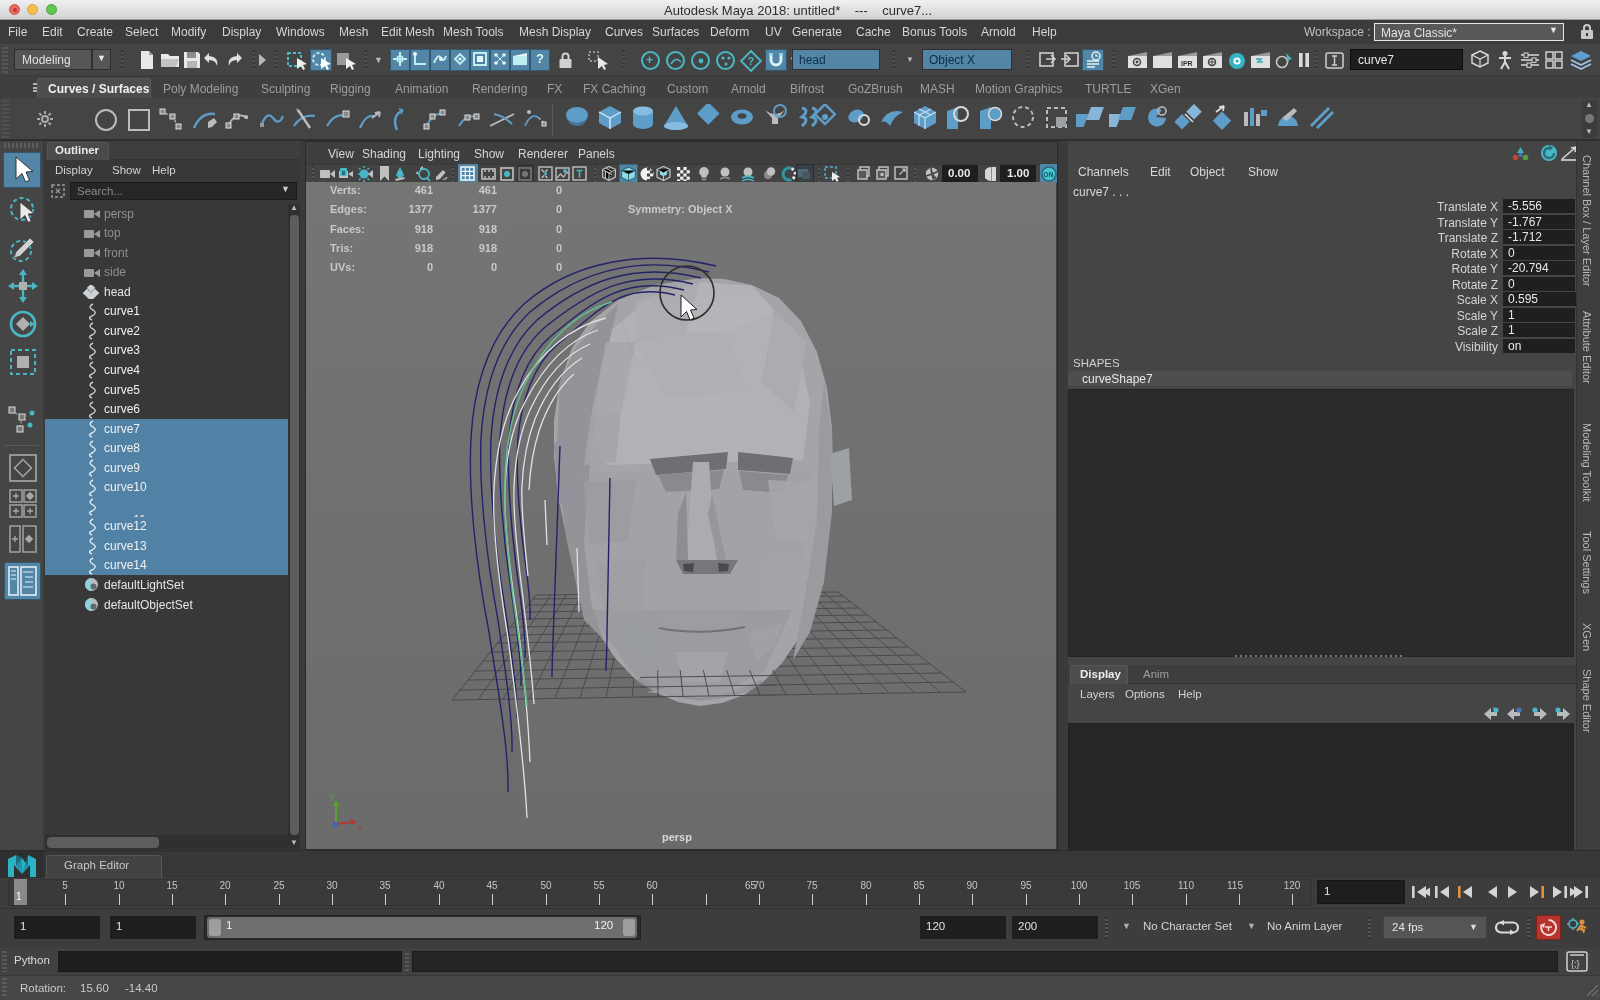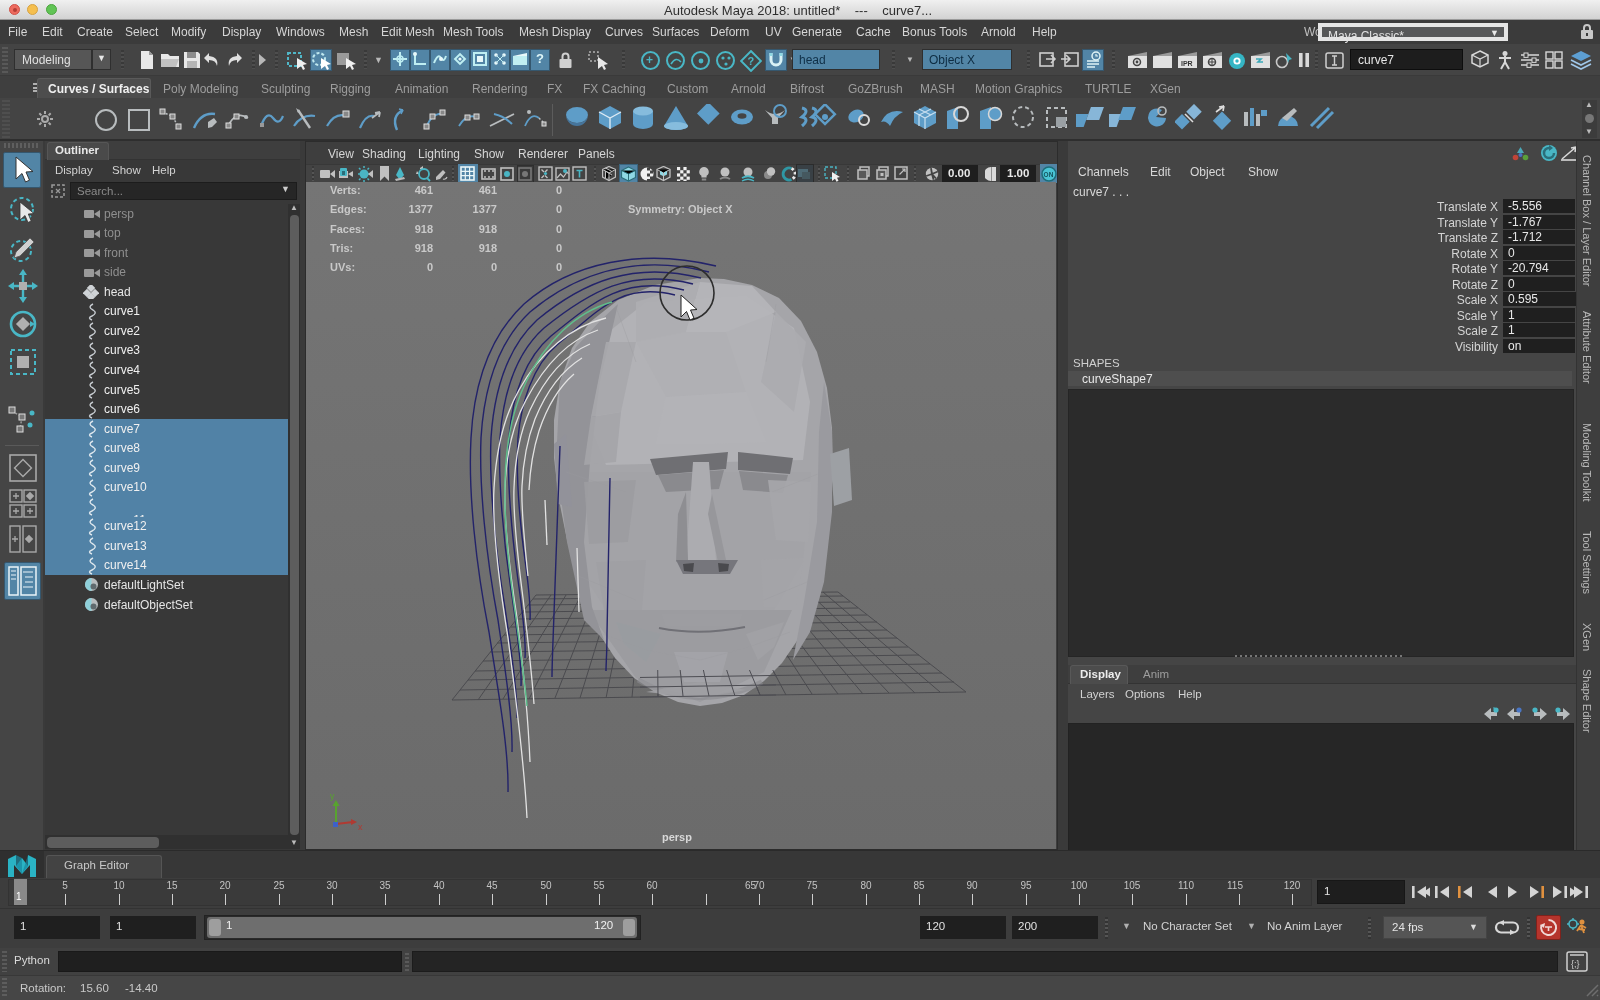--- a/index.html
+++ b/index.html
@@ -29,21 +29,21 @@
     <div class="txt" style="left:605px;top:5px;font-size:12px;color:#d6d6d6;">Curves</div>
     <div class="txt" style="left:652px;top:5px;font-size:12px;color:#d6d6d6;">Surfaces</div>
     <div class="txt" style="left:710px;top:5px;font-size:12px;color:#d6d6d6;">Deform</div>
     <div class="txt" style="left:765px;top:5px;font-size:12px;color:#d6d6d6;">UV</div>
     <div class="txt" style="left:792px;top:5px;font-size:12px;color:#d6d6d6;">Generate</div>
     <div class="txt" style="left:856px;top:5px;font-size:12px;color:#d6d6d6;">Cache</div>
     <div class="txt" style="left:902px;top:5px;font-size:12px;color:#d6d6d6;">Bonus Tools</div>
     <div class="txt" style="left:981px;top:5px;font-size:12px;color:#d6d6d6;">Arnold</div>
     <div class="txt" style="left:1032px;top:5px;font-size:12px;color:#d6d6d6;">Help</div>
     <div class="txt" style="left:1304px;top:5px;font-size:12px;color:#c0c0c0;">Workspace :</div>
-    <div class="abs" style="left:1318px;top:3px;width:190px;height:18px;background:#575859;border:4px solid #e5e5e5;">
+    <div class="abs" style="left:1374px;top:3px;width:190px;height:18px;background:#575859;border:1px solid #e5e5e5;">
       <span style="position:absolute;left:6px;top:2px;font-size:12px;color:#e2e2e2;">Maya Classic*</span>
       <span style="position:absolute;right:5px;top:1px;font-size:9px;color:#e8e8e8;">▼</span>
     </div>
     <svg class="abs" style="left:1580px;top:3px;" width="14" height="17" viewBox="0 0 14 17">
       <rect x="1" y="7" width="12" height="9" rx="1" fill="#c8c8c8"></rect>
       <path d="M4 8 V5 a3 3 0 0 1 6 0 V8" fill="none" stroke="#c8c8c8" stroke-width="2"></path>
       <rect x="6" y="10" width="2" height="3" fill="#3b3b3b"></rect>
     </svg>
   </div>
 <div class="abs" style="left:0;top:44px;width:1600px;height:32px;background:#444;border-bottom:1px solid #3a3a3a;">

